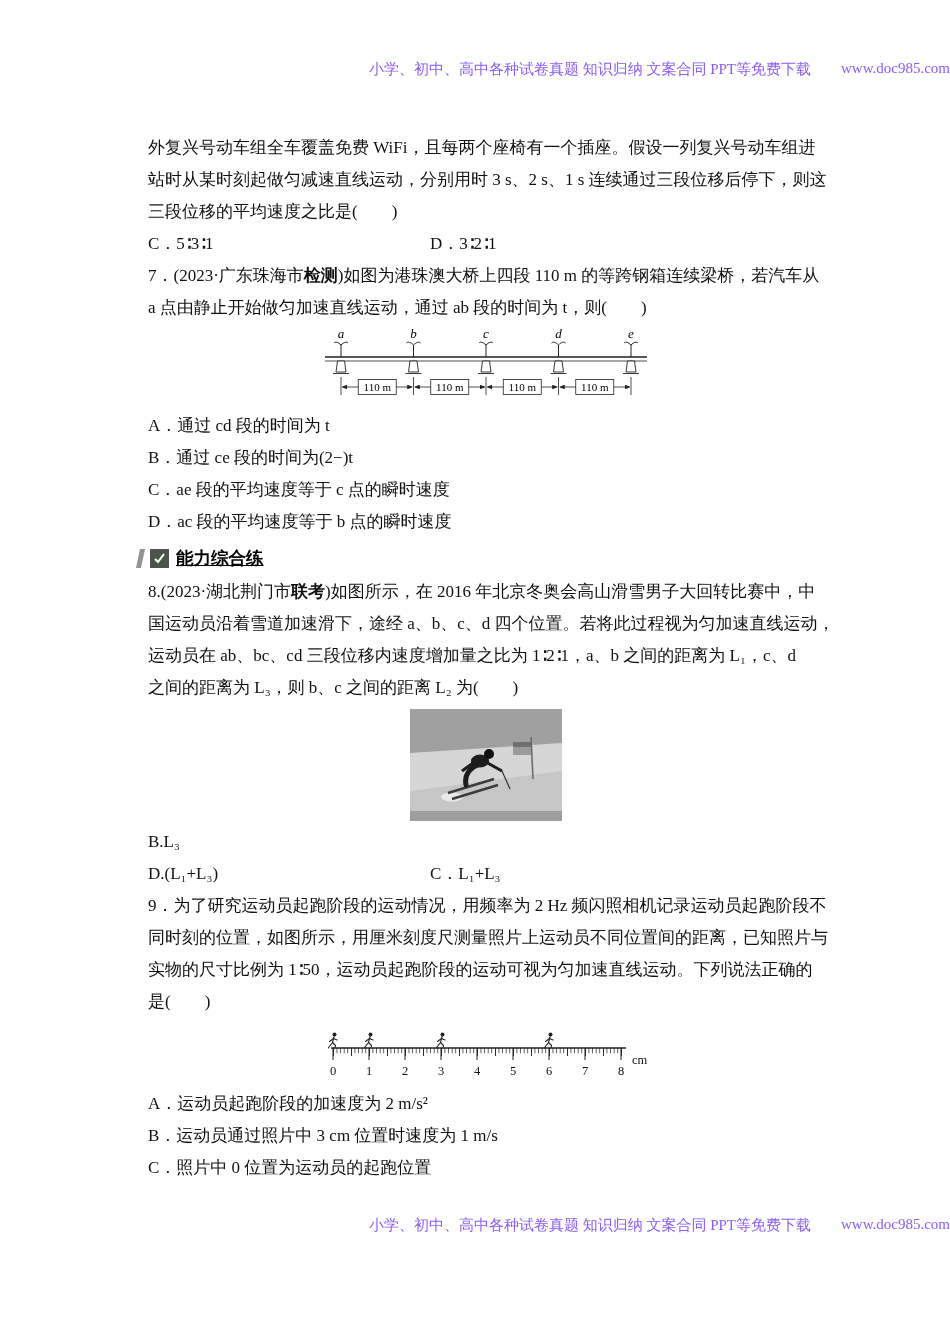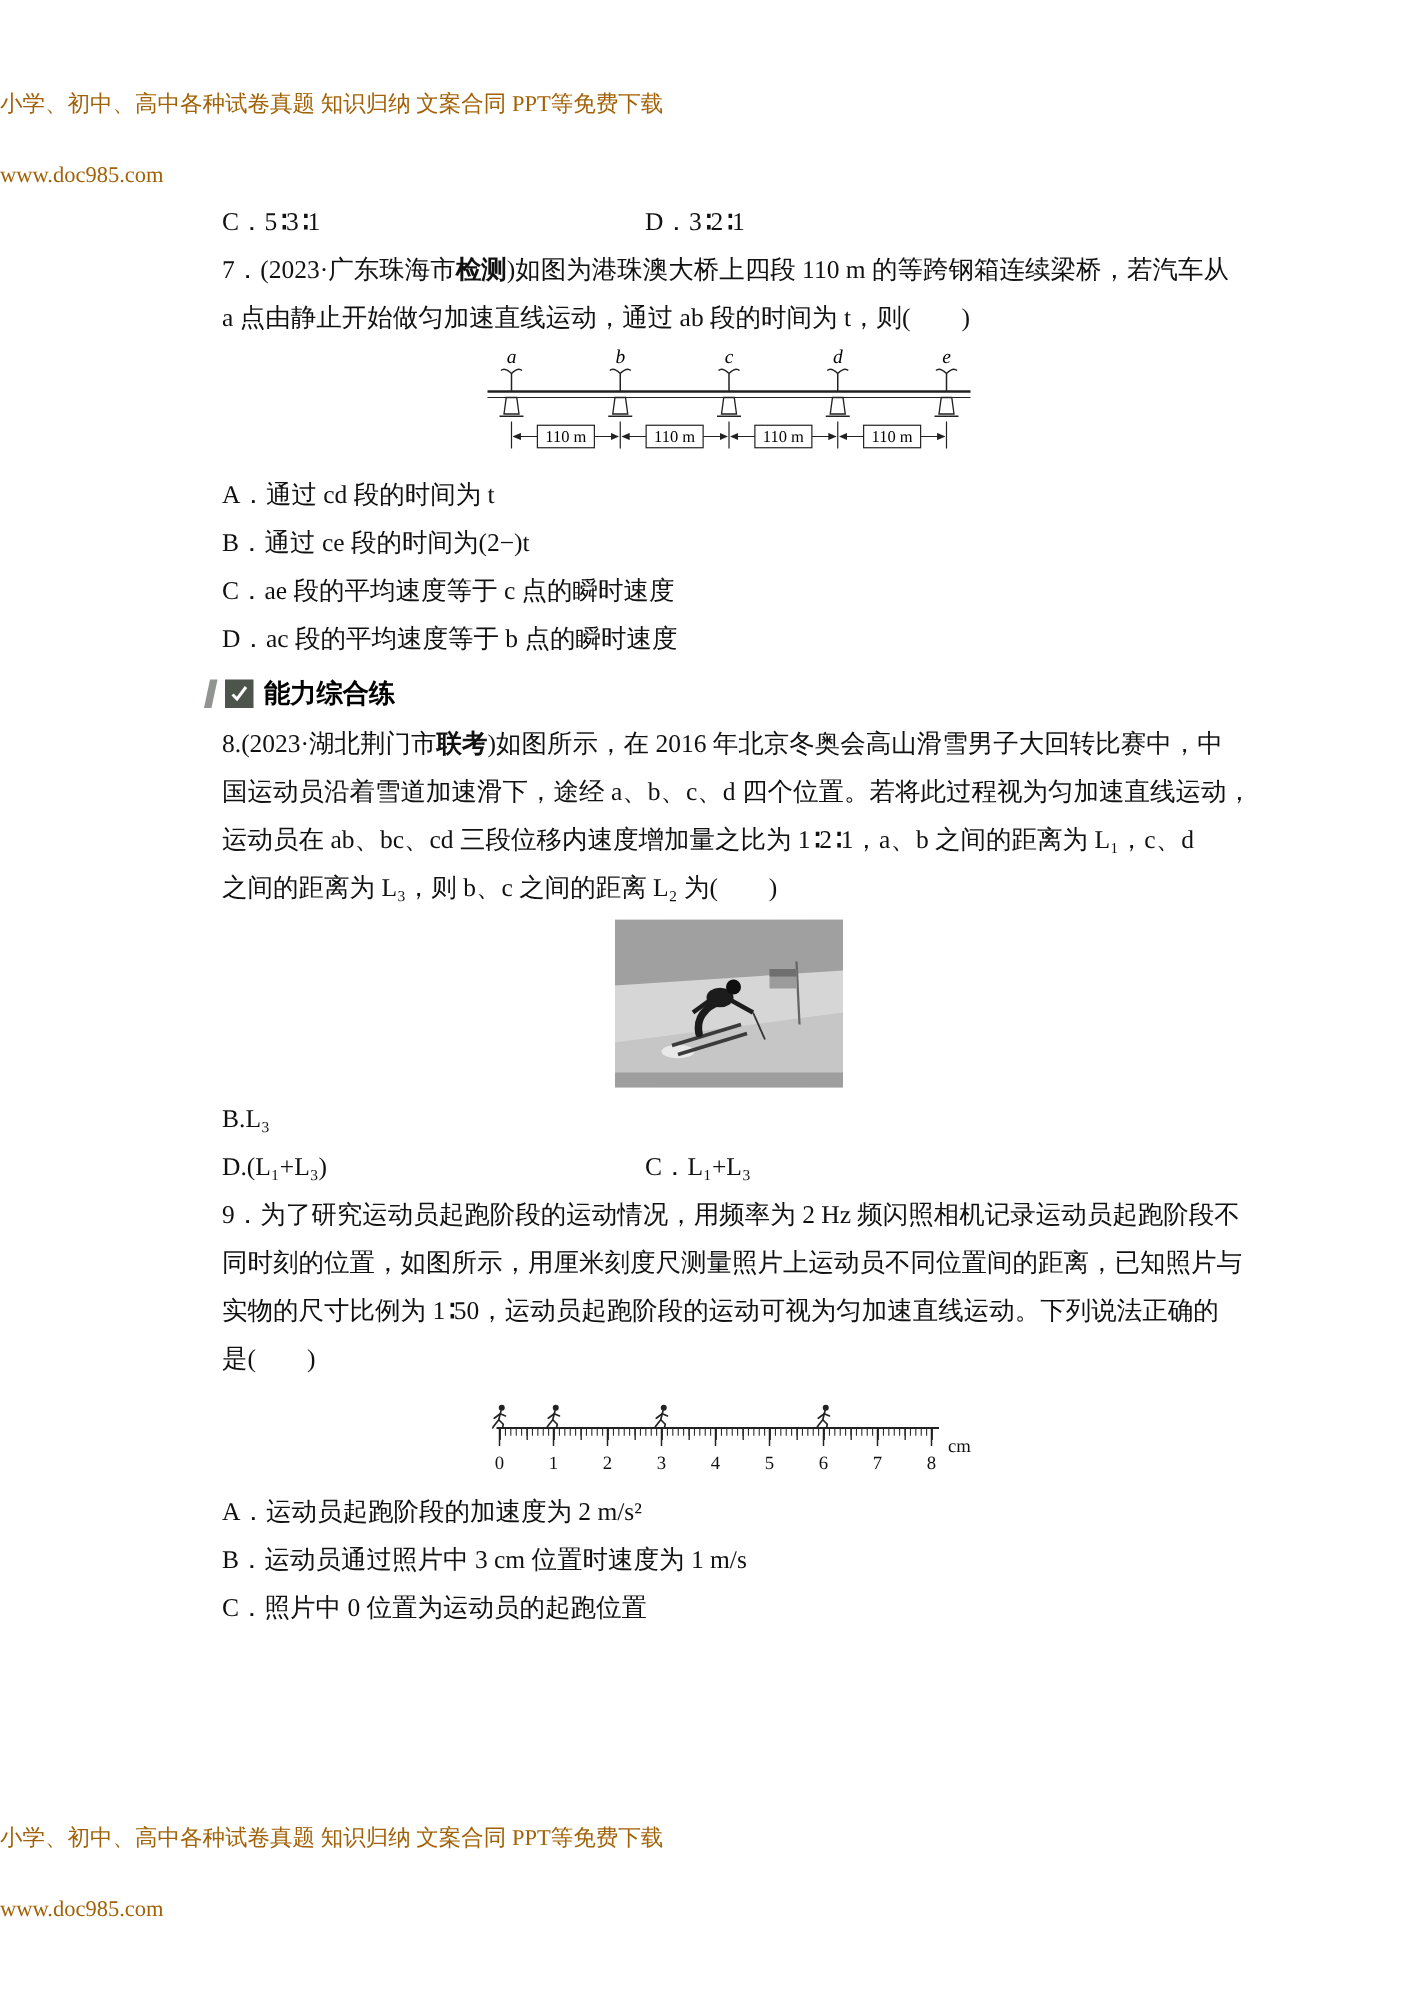--- a/index.html
+++ b/index.html
@@ -5,21 +5,21 @@
   *{box-sizing:border-box;}
   html,body{margin:0;padding:0;}
   body{
     width:950px;height:1344px;position:relative;overflow:hidden;
     background:#ffffff;color:#111;
     font-family:"Liberation Serif","DejaVu Serif",serif;
   }
   .pg-header,.pg-footer{
     position:absolute;left:0;width:100%;
     display:flex;justify-content:flex-end;gap:30px;
-    font-size:15px;color:#a16207;white-space:nowrap;flex-direction:column;
+    font-size:15px;color:#8b5cf6;white-space:nowrap;
   }
   .pg-header{top:60px;}
   .pg-footer{top:1216px;}
   .content{
     position:absolute;left:148px;top:132px;width:676px;
     font-size:17px;line-height:32px;
   }
   .line{white-space:nowrap;}
   .opt-row{display:flex;white-space:nowrap;}
   .opt-col{width:282px;}
@@ -27,34 +27,39 @@
   .fig{display:flex;justify-content:center;}
   .fig-bridge{margin:3px 0 3px;}
   .fig-ruler{margin:4px 0 2px;}
   .photo{
     width:152px;height:112px;margin:5px auto 5px;position:relative;overflow:hidden;
     background:linear-gradient(165deg,#c9c9c9 0%,#b4b4b4 45%,#9a9a9a 100%);
   }
   .sec{display:flex;align-items:center;gap:7px;margin:8px 0 6px;margin-left:-10px;height:24px;}
   .sec-bar{width:5px;height:19px;background:#90968f;transform:skewX(-12deg);}
   .sec-box{width:19px;height:19px;background:#4c544c;display:flex;align-items:center;justify-content:center;}
-  .sec-title{font-family:"Liberation Sans","DejaVu Sans",sans-serif;font-weight:700;font-size:17.5px;color:#000;}
+  .sec-title{font-family:"Liberation Sans","DejaVu Sans",sans-serif;font-weight:700;font-size:17.5px;color:#000;text-decoration:underline;}
   svg text{font-family:"Liberation Serif","DejaVu Serif",serif;}
   .it{font-style:italic;}
 </style>
 </head>
 <body>
 
 <div class="pg-header">
   <span>小学、初中、高中各种试卷真题 知识归纳 文案合同 PPT等免费下载</span>
   <span>www.doc985.com</span>
 </div>
 
 <div class="content">
 
+  <div>
+    <div class="line">外复兴号动车组全车覆盖免费 WiFi，且每两个座椅有一个插座。假设一列复兴号动车组进</div>
+    <div class="line">站时从某时刻起做匀减速直线运动，分别用时 3 s、2 s、1 s 连续通过三段位移后停下，则这</div>
+    <div class="line">三段位移的平均速度之比是(　　)</div>
+  </div>
   <div class="opt-row">
     <span class="opt-col">C．5∶3∶1</span>
     <span class="opt-col">D．3∶2∶1</span>
   </div>
 
   <div>
     <div class="line">
       <span>7．(2023·广东珠海市</span><b class="hd">检测</b><span>)如图为港珠澳大桥上四段 110 m 的等跨钢箱连续梁桥，若汽车从</span>
     </div>
     <div class="line">a 点由静止开始做匀加速直线运动，通过 ab 段的时间为 t，则(　　)</div>

